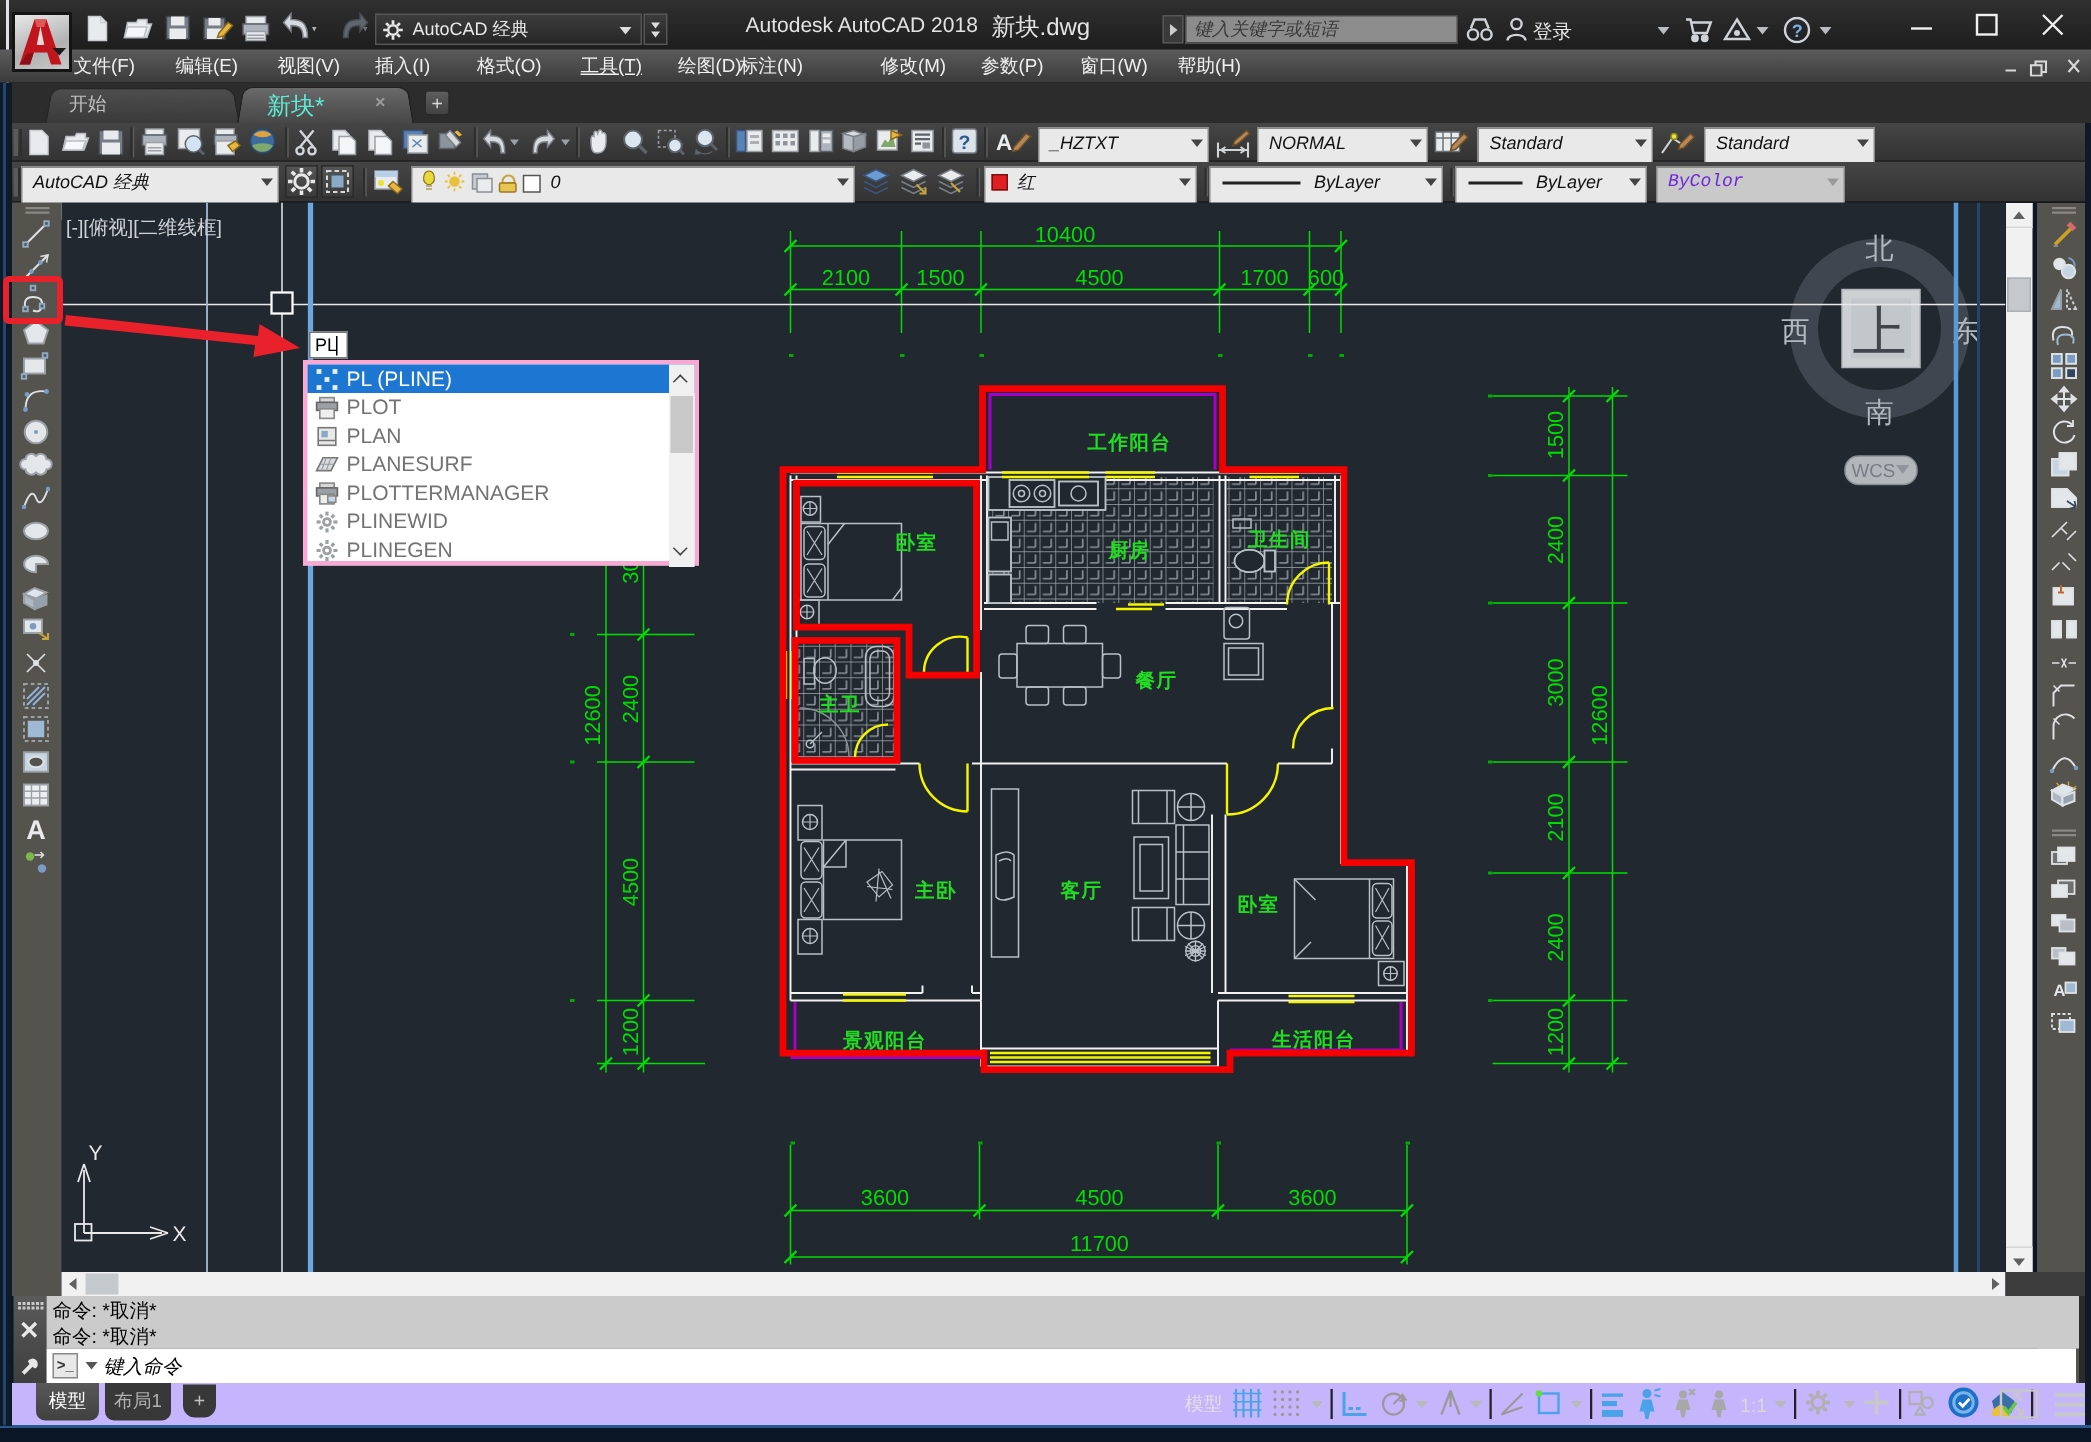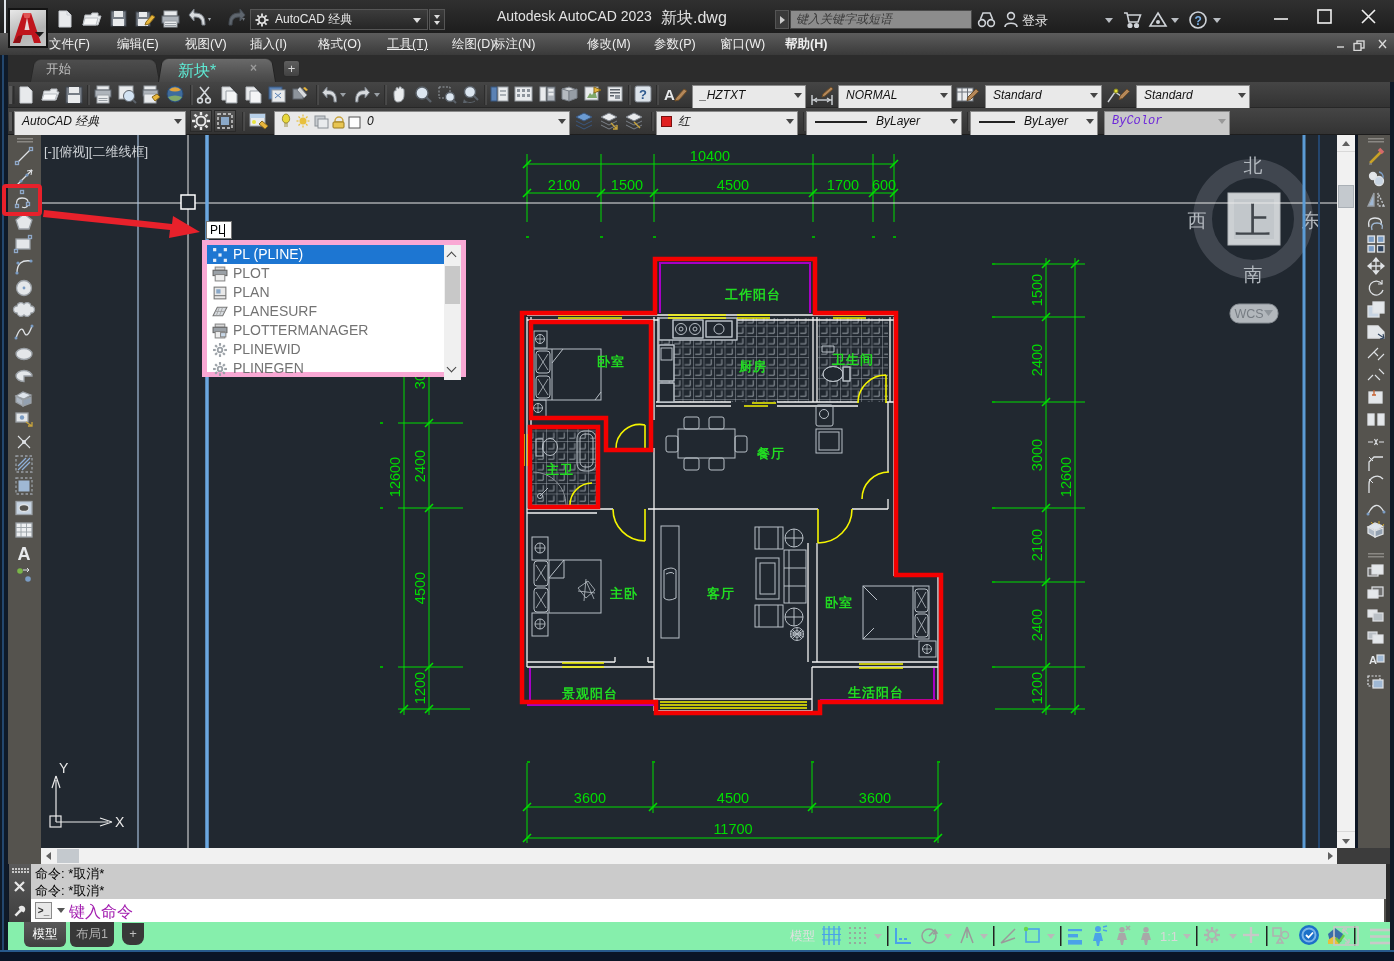--- a/index.html
+++ b/index.html
@@ -22,25 +22,25 @@
 #rstrip { left:1358px; top:135px; width:36px; height:815px; background:#55534e; }
 
 #canvas { left:41px; top:135px; width:1296px; height:713px; background:#212830; }
 
 #vsb { left:1337px; top:135px; width:18px; height:713px; background:#f1f1f1; }
 #hsb { left:41px; top:848px; width:1296px; height:16px; background:#f1f1f1; }
 
 #cmdhist { left:31px; top:864px; width:1355px; height:35px; background:#cbcbcb; color:#000; font-size:13px; }
 #cmdin { left:31px; top:899px; width:1353px; height:23px; background:#ffffff; }
 #cmdleft { left:9px; top:864px; width:22px; height:58px; background:linear-gradient(#5a5a5a,#3f3f3f); }
-#statusbar { left:0; top:922px; width:1394px; height:28px; background:#86efac; }
+#statusbar { left:0; top:922px; width:1394px; height:28px; background:#c4b5fd; }
 #bottomedge { left:0; top:950px; width:1394px; height:11px; background:#0a1526; border-top:2px solid #27598a; }
 
 #plbox { left:206px; top:221px; width:26px; height:18px; background:#fff; border:1px solid #767676; font-size:12px; color:#000; padding-left:3px; line-height:16px; }
-#popup { left:202px; top:240px; width:264px; height:137px; background:#ffffff; border:5px solid #f9a8d4; font-size:14px; }
+#popup { left:202px; top:240px; width:264px; height:137px; background:#ffffff; border:3px solid #f9a8d4; font-size:14px; }
 .prow { position:relative; height:19px; line-height:19px; color:#737373; padding-left:26px; white-space:nowrap; }
 .prow.sel { background:#1d76d2; color:#fff; }
 .picon { position:absolute; left:5px; top:2px; width:16px; height:16px; }
 #popsb { position:absolute; right:0px; top:0px; width:17px; height:135px; background:#f0f0f0; }
 </style>
 </head>
 <body>
 <div id="app">
   <div id="titlebar" class="abs">
 
@@ -107,21 +107,21 @@
           </g>
         </svg>
       <span style="margin-left:24px;">AutoCAD 经典</span>
       <span class="abs" style="right:6px;top:8px;width:0;height:0;border-left:4px solid transparent;border-right:4px solid transparent;border-top:5px solid #ddd;"></span>
     </div>
     <div class="abs" style="left:429px;top:9px;width:16px;height:21px;background:linear-gradient(#3c3c3c,#262626);border:1px solid #565656;">
       <span class="abs" style="left:4px;top:5px;width:0;height:0;border-left:3.5px solid transparent;border-right:3.5px solid transparent;border-top:4px solid #ddd;"></span>
       <span class="abs" style="left:4px;top:11px;width:0;height:0;border-left:3.5px solid transparent;border-right:3.5px solid transparent;border-top:4px solid #ddd;"></span>
     </div>
 
-    <div class="abs" style="left:497px;top:8px;color:#e3e3e3;font-size:14px;">Autodesk AutoCAD 2023</div>
+    <div class="abs" style="left:497px;top:8px;color:#e3e3e3;font-size:14px;">Autodesk AutoCAD 2018</div>
     <div class="abs" style="left:661px;top:8px;color:#e3e3e3;font-size:16px;">新块.dwg</div>
 
     <div class="abs" style="left:775px;top:10px;width:14px;height:19px;background:#3a3a3a;border:1px solid #555;">
         <span class="abs" style="left:4px;top:5px;width:0;height:0;border-top:4px solid transparent;border-bottom:4px solid transparent;border-left:5px solid #ccc;"></span>
       </div>
     <div class="abs" style="left:790px;top:10px;width:182px;height:19px;background:#8c8c8c;border:1px solid #4a4a4a;color:#3a3a3a;font-size:12px;font-style:italic;line-height:17px;padding-left:5px;">键入关键字或短语</div>
     <svg class="abs" style="left:977px;top:11px;" width="245" height="18" viewBox="0 0 245 18">
 
       <g stroke="#cfd3d8" fill="none" stroke-width="1.6">
           <circle cx="5" cy="12" r="3.4"></circle>
@@ -168,21 +168,21 @@
     <span class="menuitem" style="left:117px;">编辑(E)</span>
     <span class="menuitem" style="left:185px;">视图(V)</span>
     <span class="menuitem" style="left:250px;">插入(I)</span>
     <span class="menuitem" style="left:318px;">格式(O)</span>
     <span class="menuitem" style="left:387px;text-decoration:underline;">工具(T)</span>
     <span class="menuitem" style="left:452px;">绘图(D)</span>
     <span class="menuitem" style="left:493px;">标注(N)</span>
     <span class="menuitem" style="left:587px;">修改(M)</span>
     <span class="menuitem" style="left:654px;">参数(P)</span>
     <span class="menuitem" style="left:720px;">窗口(W)</span>
-    <span class="menuitem" style="left:785px;font-weight:bold;">帮助(H)</span>
+    <span class="menuitem" style="left:785px;">帮助(H)</span>
     <svg class="abs" style="left:1335px;top:4px;" width="56" height="14" viewBox="0 0 56 14">
       <g stroke="#d8d8d8" stroke-width="1.4" fill="none">
         <line x1="2" y1="10" x2="9" y2="10"></line>
         <rect x="22" y="4" width="7" height="7"></rect>
           <rect x="19" y="6.5" width="7" height="7" fill="#4a4a4a"></rect>
         <path d="M44 3 L51 11 M51 3 L44 11"></path>
       </g>
     </svg>
   </div>
   <div id="tabrow" class="abs">
@@ -1055,21 +1055,21 @@
           <path d="M1.5 -3.5 a3.6 3.6 0 1 1 0 7 l-0.6 -2.4 -2.2 0 0 -2.2 2.2 0 z" fill="#e8e8e8"></path>
         </g>
     </svg>
   </div>
   <div id="cmdhist" class="abs">
     <div style="padding:2px 0 12px 4px;line-height:16.5px;">命令: *取消*<br>命令: *取消*</div>
   </div>
   <div id="cmdin" class="abs">
     <div class="abs" style="left:4px;top:3px;width:17px;height:17px;background:#e8e8e8;border:1px solid #8a8a8a;color:#333;font-size:10px;line-height:15px;text-align:center;font-weight:bold;">&gt;_</div>
     <span class="abs" style="left:26px;top:9px;width:0;height:0;border-left:4px solid transparent;border-right:4px solid transparent;border-top:5px solid #555;"></span>
-    <div class="abs" style="left:38px;top:3px;color:#a21caf;font-size:16px;">键入命令</div>
+    <div class="abs" style="left:38px;top:3px;color:#000000;font-size:13px;font-style:italic;">键入命令</div>
   </div>
   <div id="statusbar" class="abs">
     <div class="abs" style="left:24px;top:0px;width:42px;height:25px;background:linear-gradient(#585858,#404040);border-radius:0 0 6px 6px;color:#fff;font-size:12.5px;text-align:center;line-height:24px;">模型</div>
     <div class="abs" style="left:70px;top:0px;width:44px;height:25px;border-radius:0 0 6px 6px;color:#b0b0b0;font-size:12.5px;text-align:center;line-height:24px;background:#383838;">布局1</div>
     <div class="abs" style="left:122px;top:1px;width:22px;height:22px;border-radius:0 0 8px 8px;color:#c0c0c0;font-size:13px;text-align:center;line-height:21px;background:#383838;">+</div>
     <svg class="abs" style="left:786px;top:0px;" width="608" height="28" viewBox="0 0 608 28">
       <text x="4" y="18" font-size="12.5" fill="#e0e0e0" font-family="Liberation Sans">模型</text>
       <g transform="translate(36,4)">
           <g stroke="#4aa3e8" stroke-width="1.4">
             <path d="M2 0 V19 M7 0 V19 M12 0 V19 M17 0 V19"></path>

